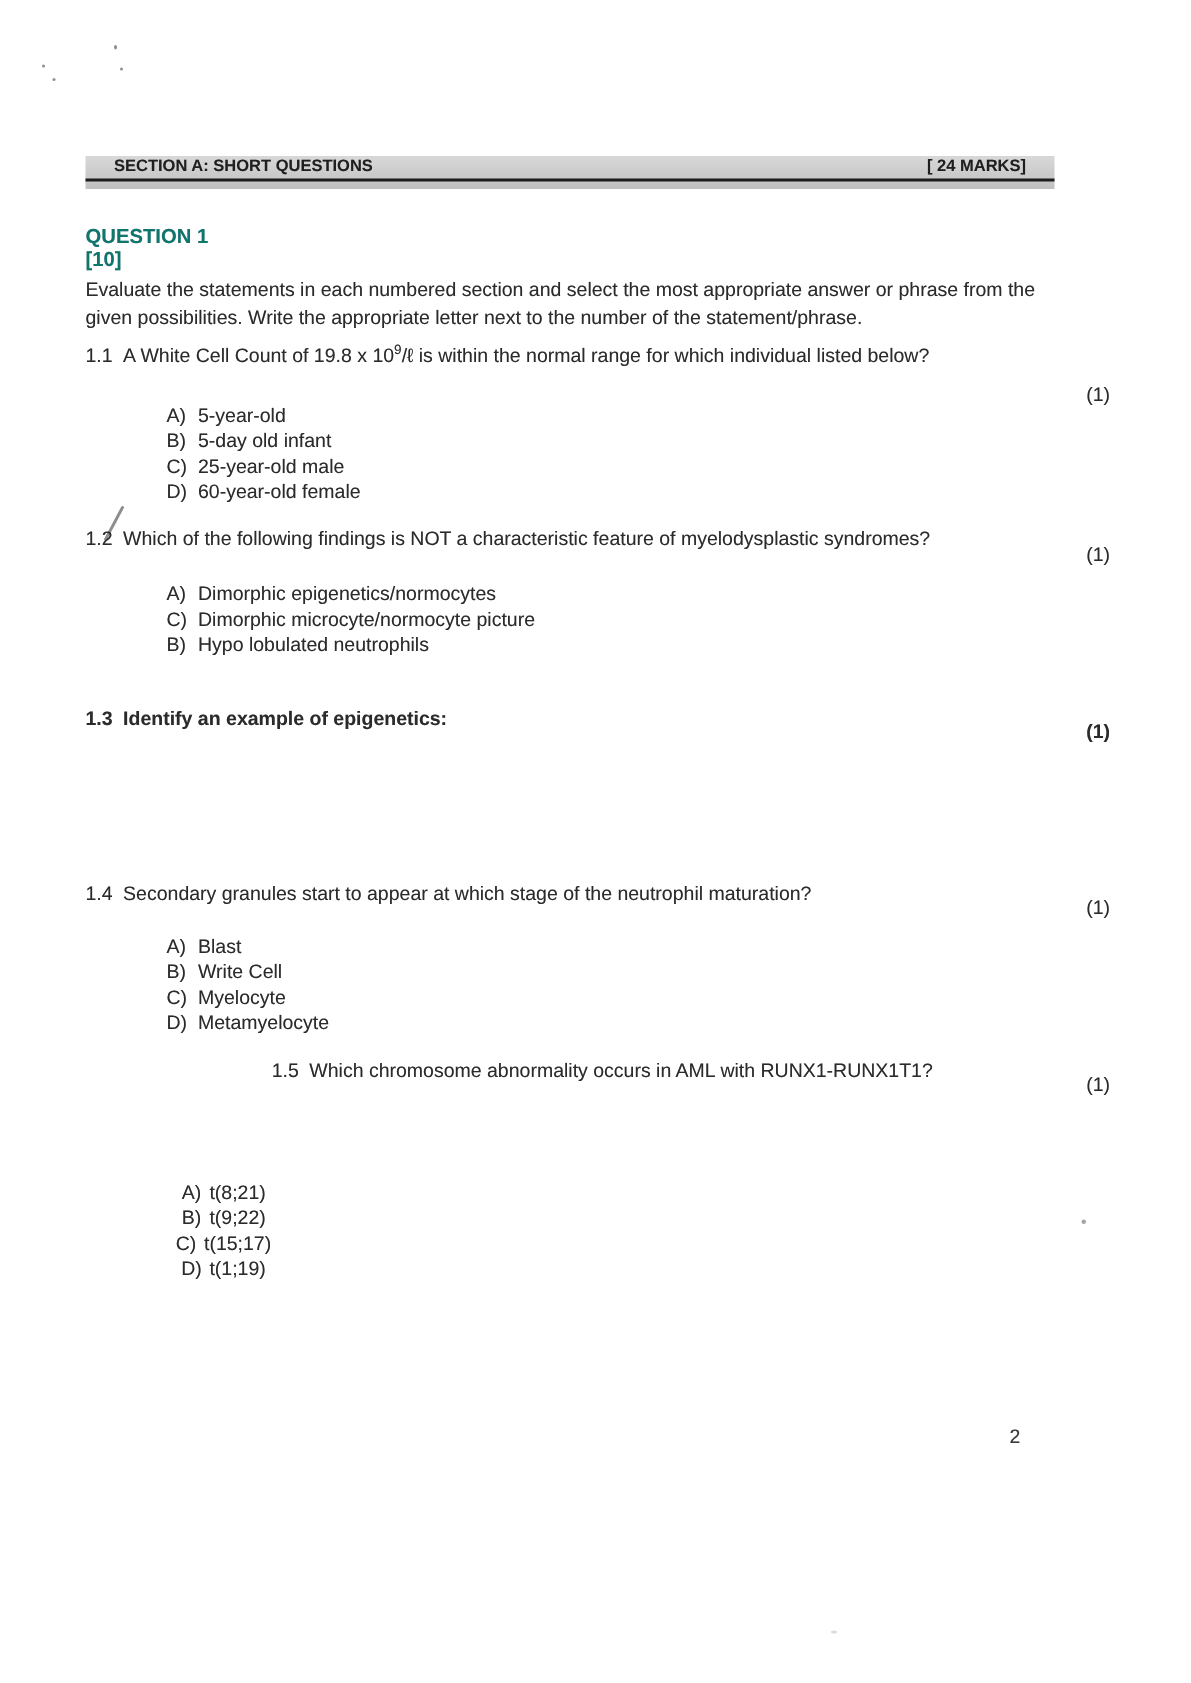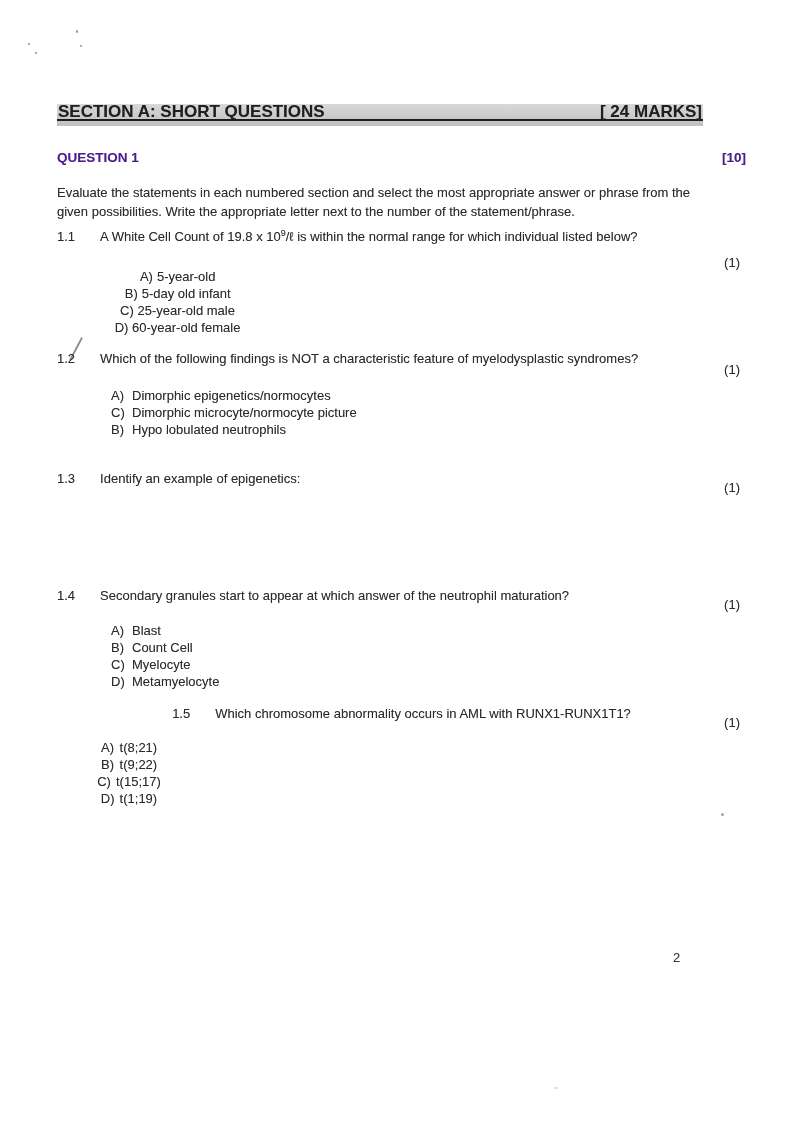--- a/index.html
+++ b/index.html
@@ -20,41 +20,41 @@
 
   
   .section-bar {
     position:absolute; left:57px; top:104px; width:646px; height:22px;
     background:linear-gradient(180deg,#d8d8d8 0%,#cbcbcb 55%,#c0c0c0 100%);
   }
   .section-bar-inner {
     display:flex; justify-content:space-between; align-items:flex-end;
     height:15px; line-height:15px;
     border-bottom:2px solid #1c1c1c;
-    padding:0 1px;
-    font-weight:bold; font-size:17px; color:#1f1f1f;
+    padding:0 19px;
+    font-weight:bold; font-size:11px; color:#1f1f1f;
   }
 
   .question-header {
     position:absolute; left:57px; top:150px; width:689px;
     display:flex; justify-content:space-between;
-    font-weight:bold; font-size:13.5px; color:#4c1d95;
+    font-weight:bold; font-size:13.5px; color:#0f766e;flex-direction:column;
   }
 
   .instructions {
     position:absolute; left:57px; top:183px; width:655px;
     line-height:19px;
   }
 
   .question { position:absolute; left:57px; width:689px; }
   .q-line { position:relative; line-height:16px; }
-  .q-num { display:inline-block; margin-right:25px; }
+  .q-num { display:inline-block; margin-right:7px; }
   .q-mark { position:absolute; right:6px; }
   .options { position:absolute; left:54px; }
-  .q5 .options { left:35px; }
+  .q5 .options { left:55px;margin-top:47px; }
   .opt { height:17px; line-height:17px; }
   .opt-letter { display:inline-block; width:21px; }
   .q5 .opt-letter { width:24px; }
   sup { font-size:9px; line-height:0; }
 
   
   .pen-slash {
     position:absolute; left:75px; top:336px; width:2px; height:26px;
     background:#8d8d8d; transform:rotate(28deg); border-radius:1px;
   }
@@ -85,21 +85,21 @@
     <span>[10]</span>
   </div>
 
   <div class="instructions">Evaluate the statements in each numbered section and select the most appropriate answer or phrase from the given possibilities.  Write the appropriate letter next to the number of the statement/phrase.</div>
 
   <div class="question" style="top:229px;">
     <div class="q-line">
       <span class="q-num">1.1</span><span class="q-text"><span>A White Cell Count of 19.8 x 10</span><sup>9</sup><span>/ℓ is within the normal range for which individual listed below?</span></span>
     </div>
     <div class="q-mark" style="top:26px;">(1)</div>
-    <div class="options" style="top:39px;text-align:center;">
+    <div class="options" style="top:39px;">
       <div class="opt"><span class="opt-letter">A)</span><span>5-year-old</span></div>
       <div class="opt"><span class="opt-letter">B)</span><span>5-day old infant</span></div>
       <div class="opt"><span class="opt-letter">C)</span><span>25-year-old male</span></div>
       <div class="opt"><span class="opt-letter">D)</span><span>60-year-old female</span></div>
     </div>
   </div>
 
   <div class="pen-slash"></div>
 
   <div class="question" style="top:351px;">
@@ -107,35 +107,35 @@
       <span class="q-num">1.2</span><span class="q-text">Which of the following findings is NOT a characteristic feature of myelodysplastic syndromes?</span>
     </div>
     <div class="q-mark" style="top:11px;">(1)</div>
     <div class="options" style="top:36px;">
       <div class="opt"><span class="opt-letter">A)</span><span>Dimorphic epigenetics/normocytes</span></div>
       <div class="opt"><span class="opt-letter">C)</span><span>Dimorphic microcyte/normocyte picture</span></div>
       <div class="opt"><span class="opt-letter">B)</span><span>Hypo lobulated neutrophils</span></div>
     </div>
   </div>
 
-  <div class="question" style="top:471px;">
+  <div class="question" style="top:471px;font-weight:bold;">
     <div class="q-line">
       <span class="q-num">1.3</span><span class="q-text">Identify an example of epigenetics:</span>
     </div>
     <div class="q-mark" style="top:9px;">(1)</div>
   </div>
 
   <div class="question" style="top:588px;">
     <div class="q-line">
-      <span class="q-num">1.4</span><span class="q-text">Secondary granules start to appear at which answer of the neutrophil maturation?</span>
+      <span class="q-num">1.4</span><span class="q-text">Secondary granules start to appear at which stage of the neutrophil maturation?</span>
     </div>
     <div class="q-mark" style="top:9px;">(1)</div>
     <div class="options" style="top:34px;">
       <div class="opt"><span class="opt-letter">A)</span><span>Blast</span></div>
-      <div class="opt"><span class="opt-letter">B)</span><span>Count Cell</span></div>
+      <div class="opt"><span class="opt-letter">B)</span><span>Write Cell</span></div>
       <div class="opt"><span class="opt-letter">C)</span><span>Myelocyte</span></div>
       <div class="opt"><span class="opt-letter">D)</span><span>Metamyelocyte</span></div>
     </div>
   </div>
 
   <div class="question q5" style="top:706px;text-align:center;">
     <div class="q-line">
       <span class="q-num">1.5</span><span class="q-text">Which chromosome abnormality occurs in AML with RUNX1-RUNX1T1?</span>
     </div>
     <div class="q-mark" style="top:9px;">(1)</div>

